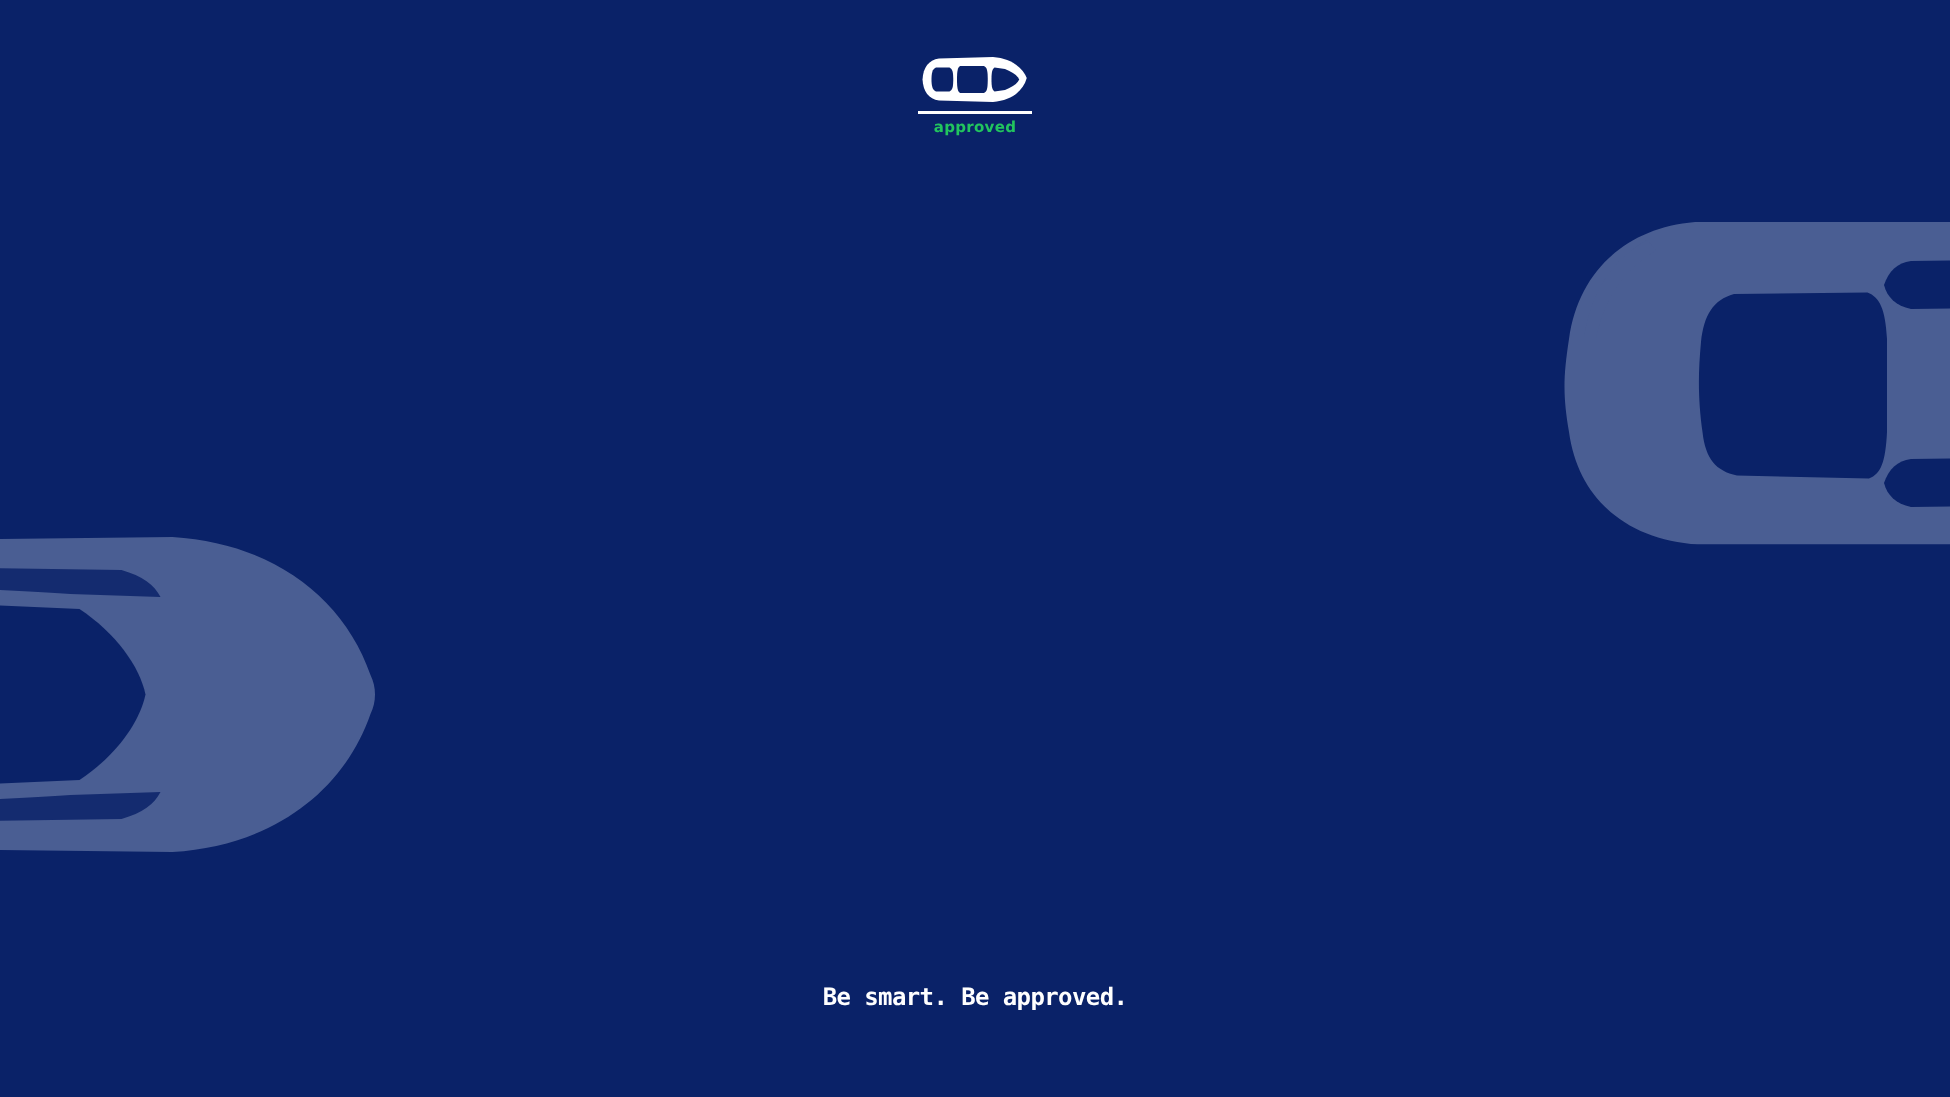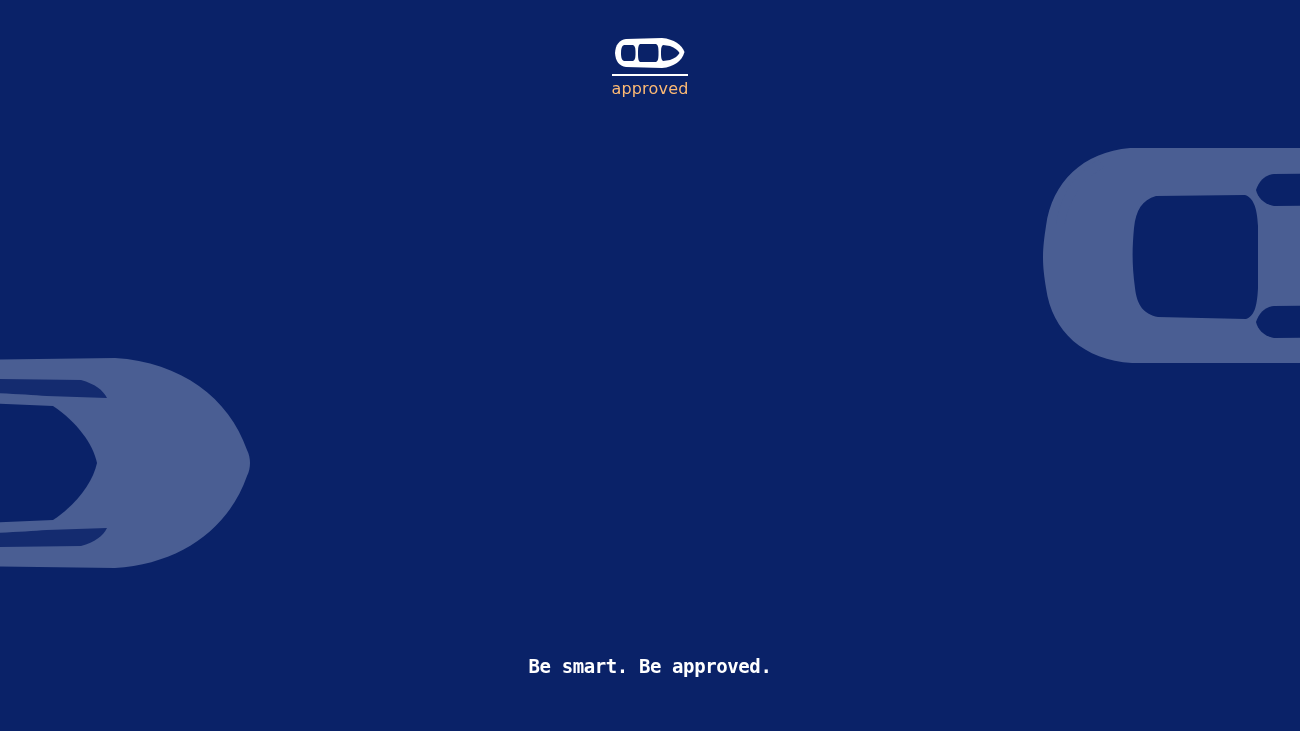--- a/index.html
+++ b/index.html
@@ -56,26 +56,26 @@
     display: block;
   }
   #logo-divider {
     width: 76px;
     height: 1.5px;
     background: #ffffff;
     margin-top: 4px;
     margin-bottom: 5px;
   }
   #logo-wordmark {
-    color: #fdba74;
+    color: #22c55e;
     font-family: "DejaVu Sans", sans-serif;
-    font-size: 16px;
+    font-size: 10px;
     letter-spacing: 0.2px;
     line-height: 1;
-    font-weight: 400;
+    font-weight: 700;
   }
 
   
   #headline {
     position: absolute;
     top: 268px;
     left: 0;
     width: 1300px;
     text-align: center;
   }
@@ -103,21 +103,21 @@
 
   
   #tagline {
     position: absolute;
     top: 655px;
     left: 0;
     width: 1300px;
     text-align: center;
     color: #ffffff;
     font-family: "DejaVu Sans Mono", monospace;
-    font-size: 19px;
+    font-size: 16px;
     font-weight: bold;
     letter-spacing: -0.4px;
   }
 </style>
 </head>
 <body>
 
 <div id="stage">
 
   <svg id="car-right" class="car-deco" viewBox="0 0 420 215" xmlns="http://www.w3.org/2000/svg">

